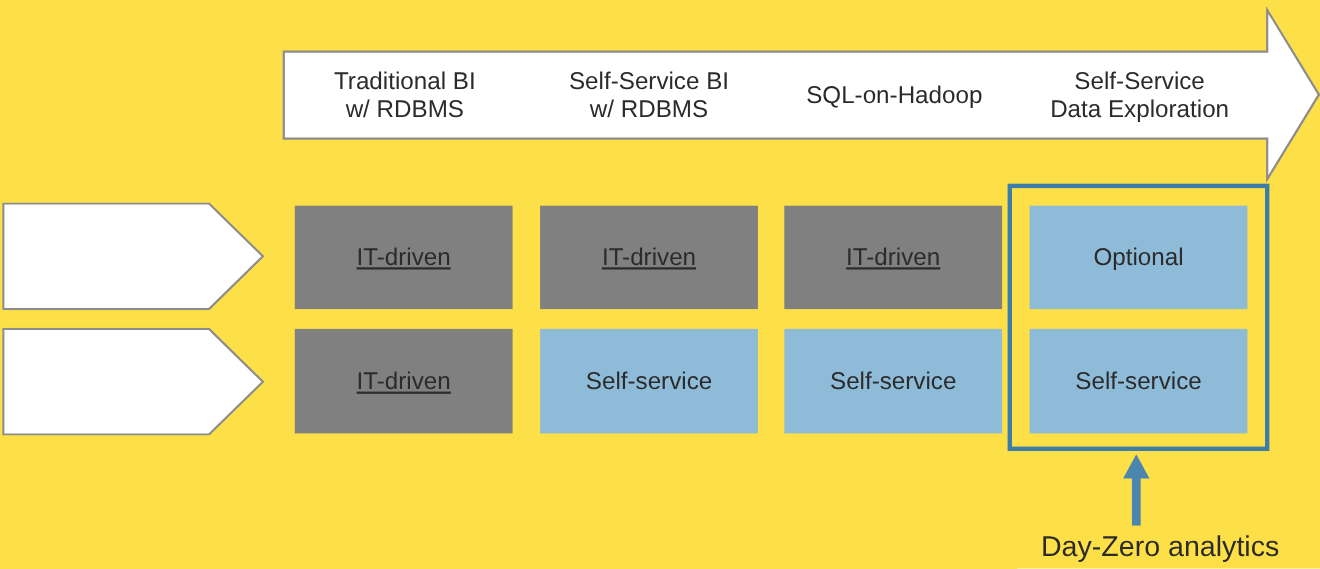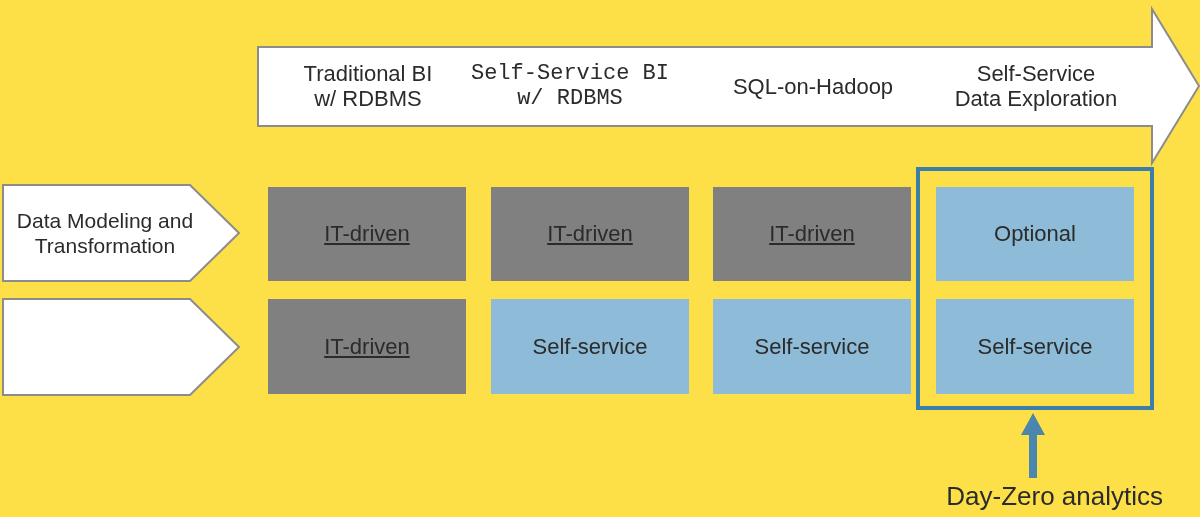--- a/index.html
+++ b/index.html
@@ -39,21 +39,21 @@
     width: 220px;
     display: flex;
     align-items: center;
     justify-content: center;
     text-align: center;
     font-size: 22px;
     line-height: 25px;
     white-space: pre-line;
   }
   .col-header.c1 { left: 258px; }
-  .col-header.c2 { left: 460px; font-family: Liberation Mono, monospace; }
+  .col-header.c2 { left: 480px; }
   .col-header.c3 { left: 703px; }
   .col-header.c4 { left: 926px; }
 
   
   .rowlabel-svg {
     position: absolute;
     left: 2px;
     width: 240px;
     height: 98px;
   }
@@ -146,22 +146,20 @@
 w/ RDBMS</div>
   <div class="col-header c2">Self-Service BI
 w/ RDBMS</div>
   <div class="col-header c3">SQL-on-Hadoop</div>
   <div class="col-header c4">Self-Service
 Data Exploration</div>
 
   <svg class="rowlabel-svg r1" viewBox="0 0 240 98">
     <polygon class="rowlabel-shape" points="1,1 188,1 237,49 188,97 1,97"></polygon>
   </svg>
-  <div class="row-label r1">Data Modeling and
-Transformation</div>
 
   <svg class="rowlabel-svg r2" viewBox="0 0 240 98">
     <polygon class="rowlabel-shape" points="1,1 188,1 237,49 188,97 1,97"></polygon>
   </svg>
 
   <div class="cell c1 r1" data-type="gray">IT-driven</div>
   <div class="cell c2 r1" data-type="gray">IT-driven</div>
   <div class="cell c3 r1" data-type="gray">IT-driven</div>
   <div class="cell c4 r1" data-type="blue">Optional</div>
 

